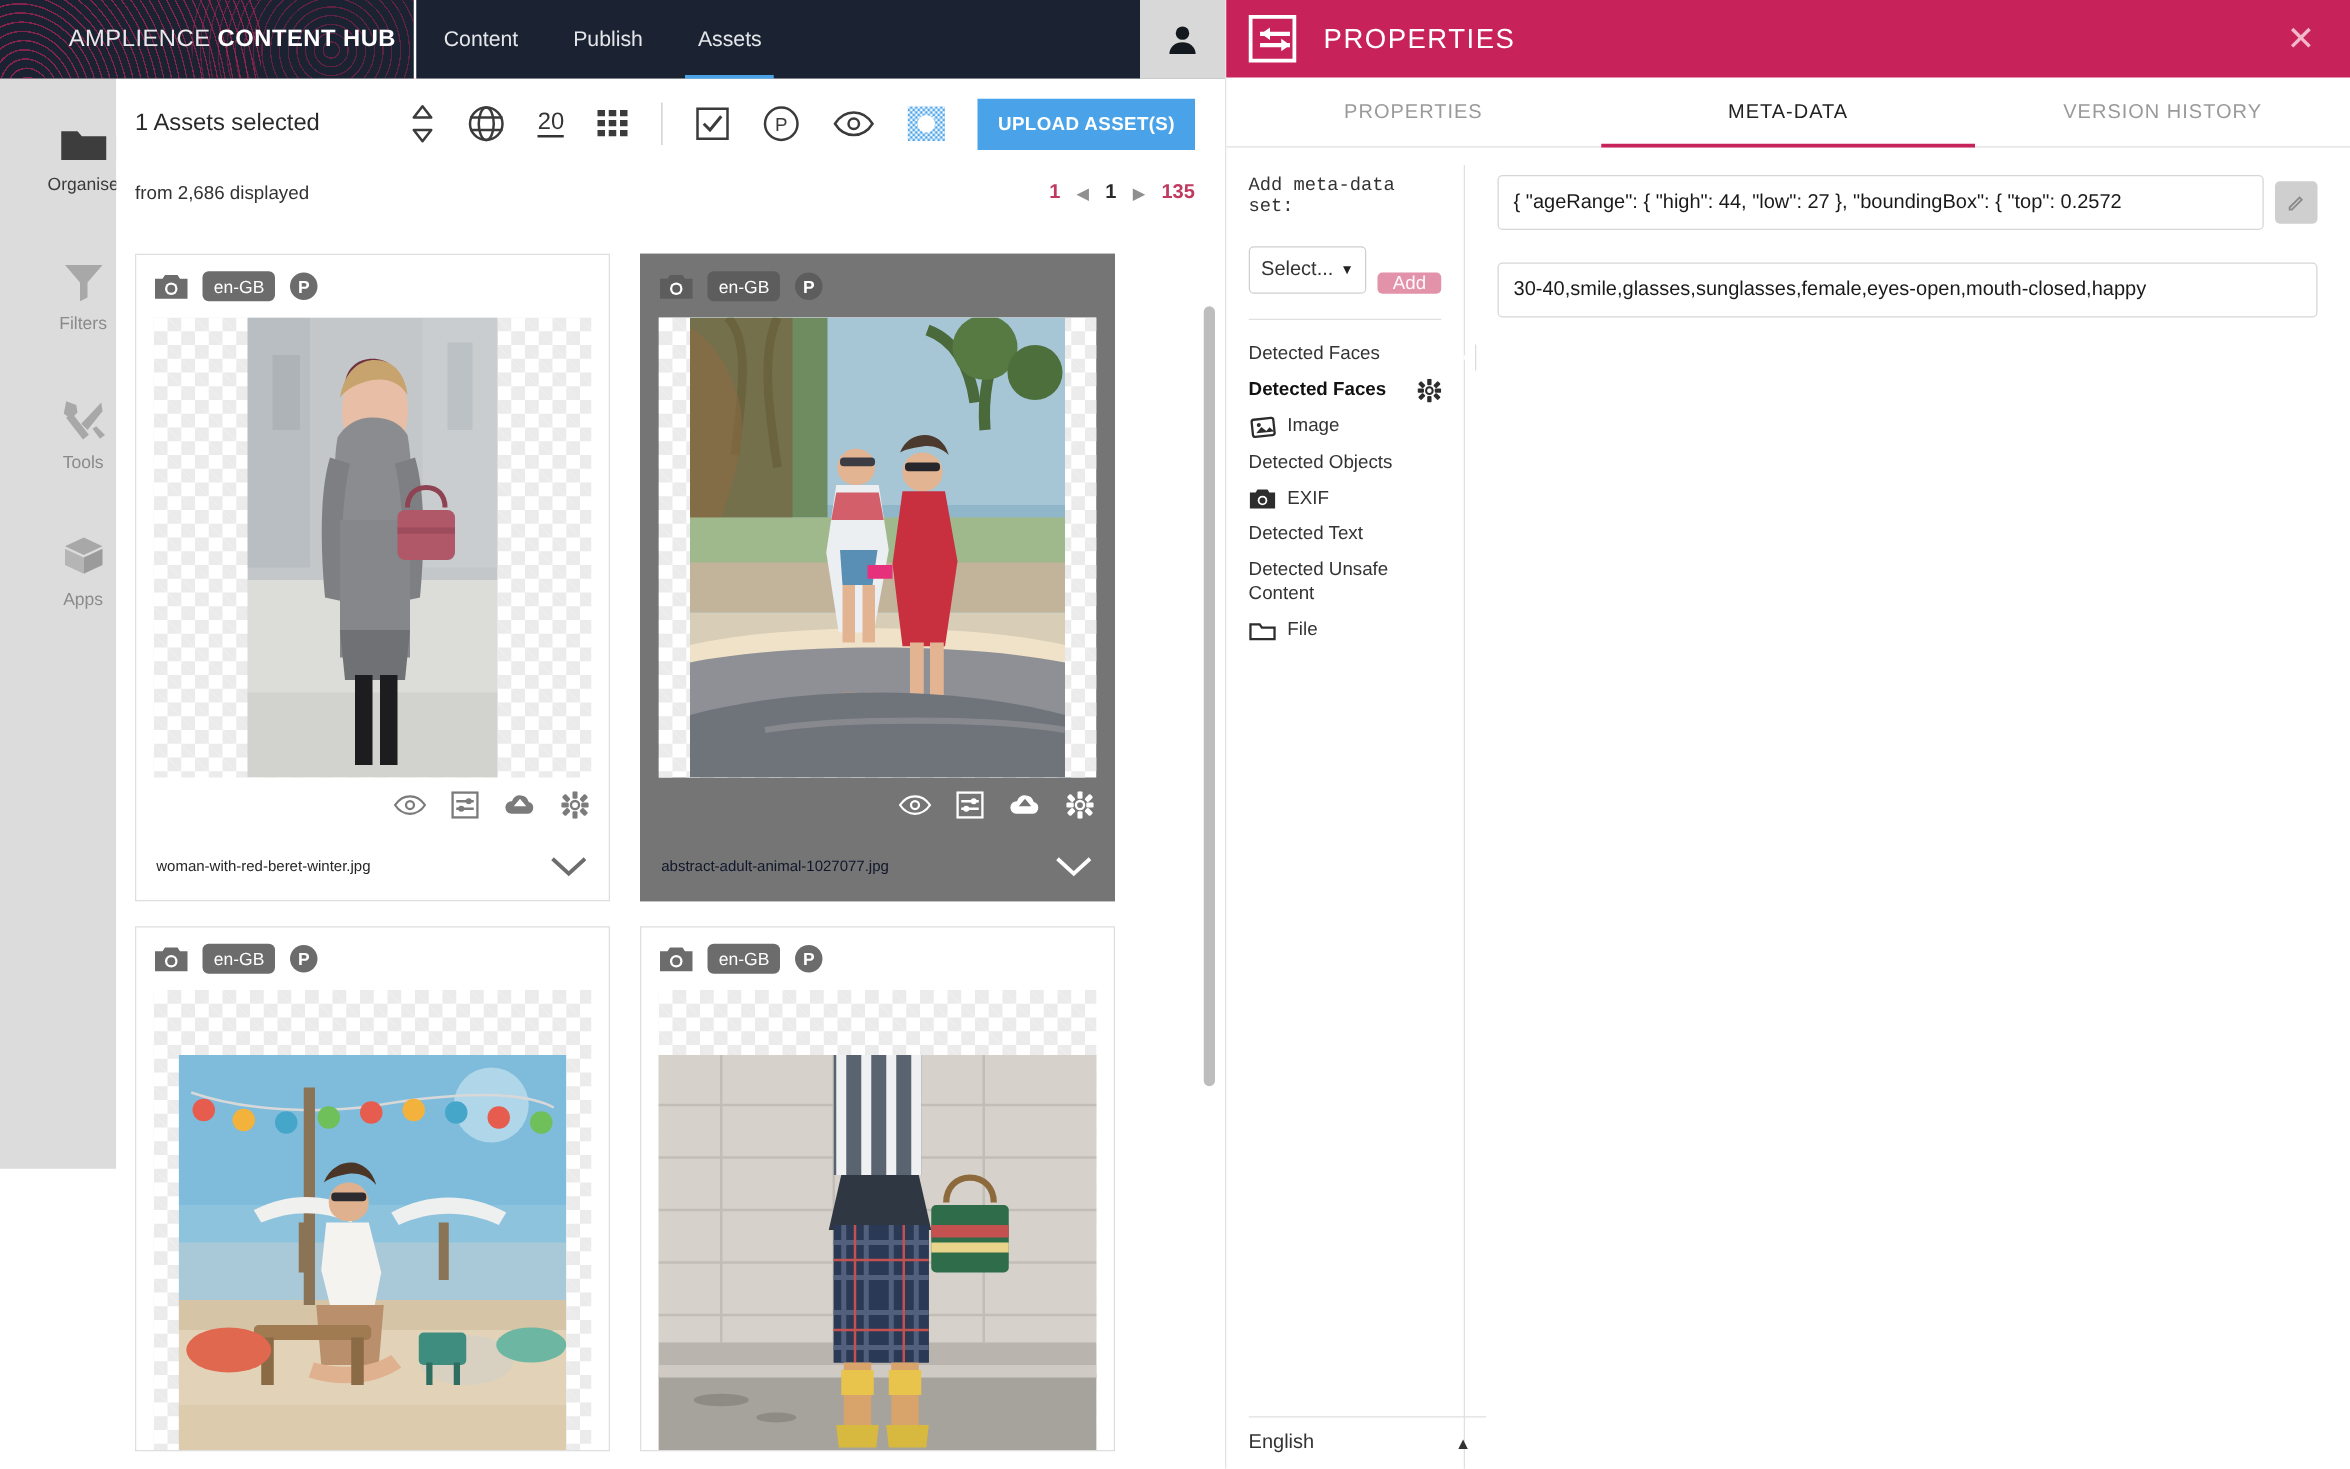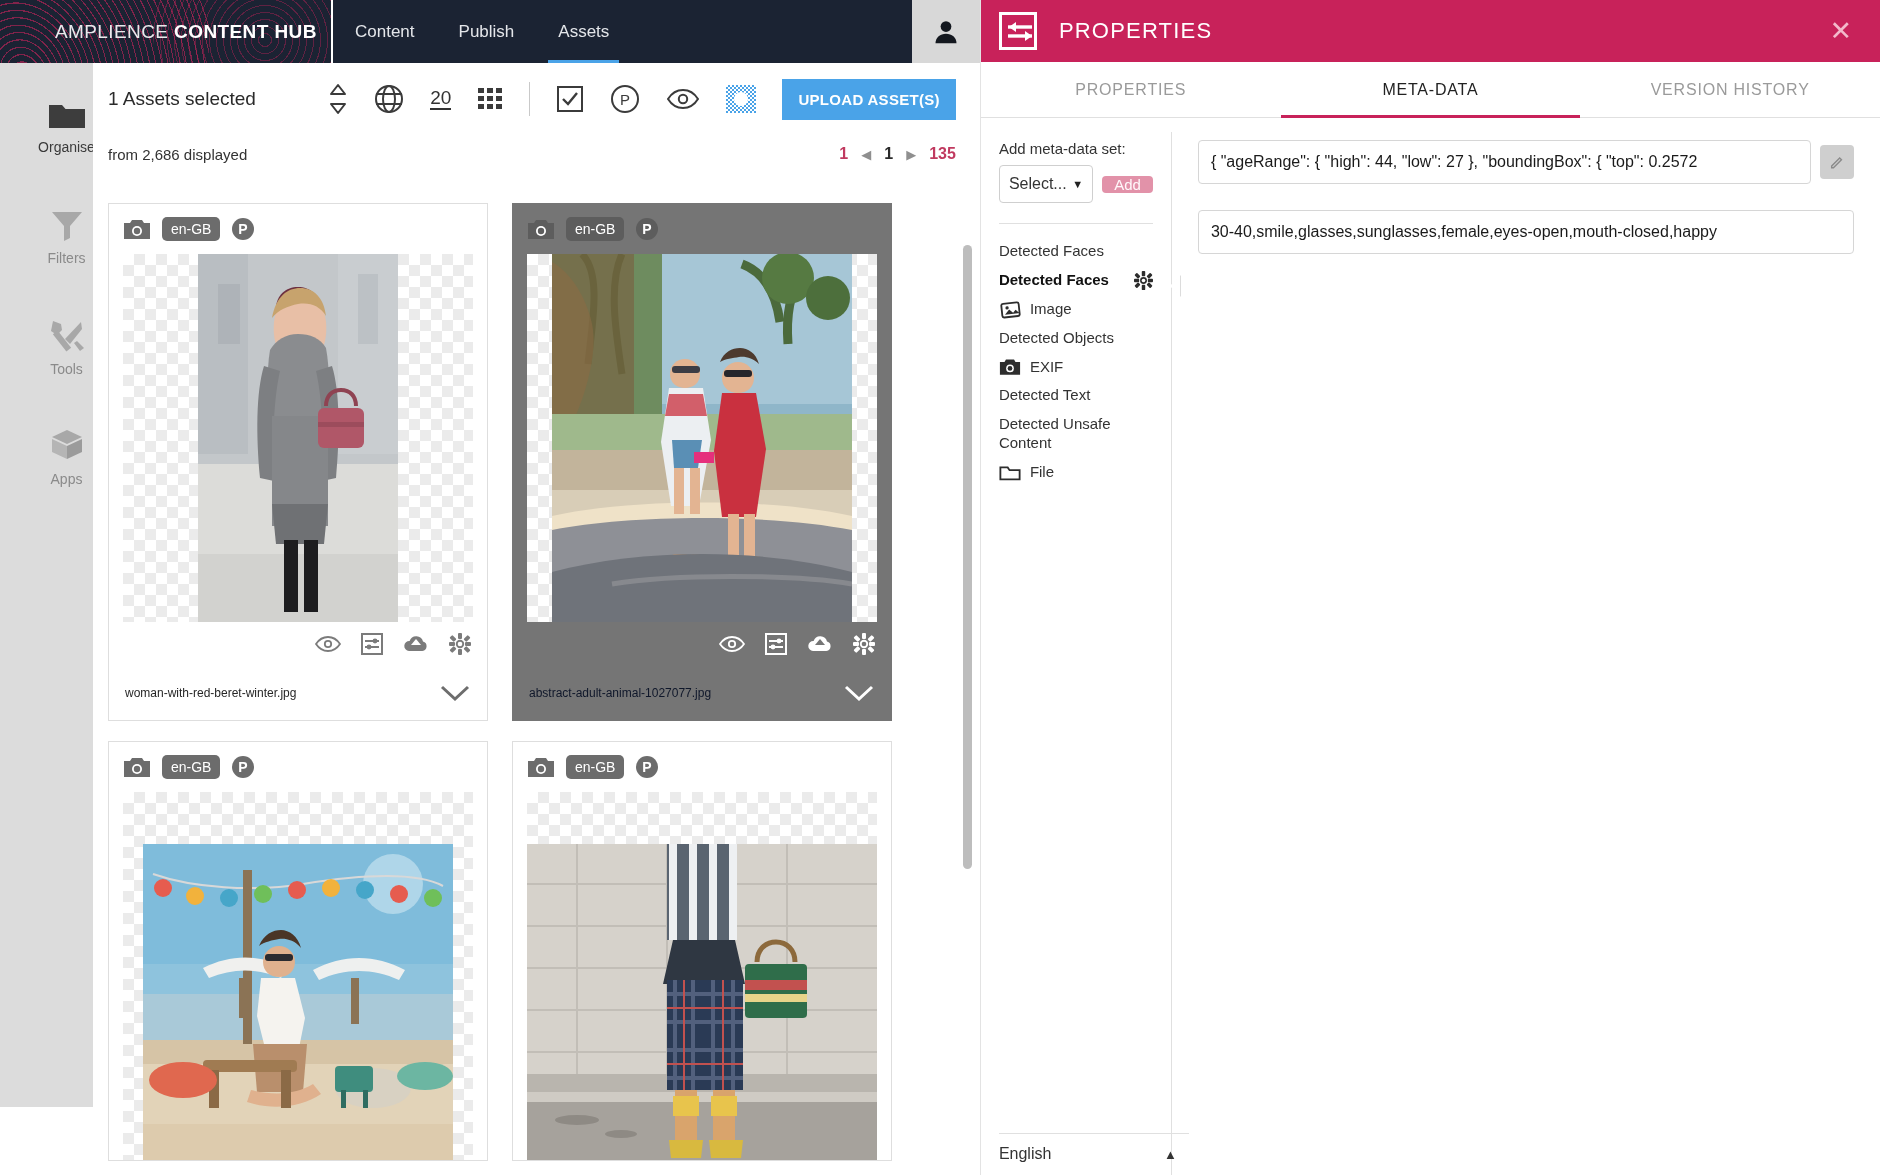--- a/index.html
+++ b/index.html
@@ -50,21 +50,21 @@
   }
   .topnav-item.active::after {
     content: ""; position: absolute; left: 12px; right: 12px; bottom: 0; height: 3px; background: #4aa3e8;
   }
   .topbar-spacer { flex: 1; }
   .account-btn {
     width: 68px; background: #d8d8d8; display: flex; align-items: center; justify-content: center; cursor: pointer;
   }
 
   
-  .rail { position: absolute; left: 0; top: 63px; width: 93px; height: 1044px; background: #dcdcdc; padding-left: 40px; }
+  .rail { position: absolute; left: 0; top: 63px; width: 93px; height: 872px; background: #dcdcdc; padding-left: 40px; }
   .rail-item { height: 93px; margin-top: 17px; display: flex; flex-direction: column;
     align-items: center; justify-content: center; cursor: pointer; position: relative; }
   .rail-item .r-label { font-size: 14px; color: #8a8a8a; margin-top: 8px; }
   .rail-item.active .r-label { color: #3a3a3a; }
   .rail-item.active::after {
     content:""; position:absolute; right:-11px; top:28px;
     border-top: 11px solid transparent; border-bottom: 11px solid transparent;
     border-left: 11px solid #dcdcdc;
   }
 
@@ -131,22 +131,22 @@
 
   .props-tabs { height: 56px; display: flex; border-bottom: 1px solid #e0e0e0; }
   .ptab { flex: 1; display: flex; align-items: center; justify-content: center;
     font-size: 16px; letter-spacing: .8px; color: #9a9a9a; cursor: pointer; position: relative; }
   .ptab.active { color: #222; }
   .ptab.active::after { content:""; position:absolute; left:0; right:0; bottom:-1px; height:3px; background:#c8225a; }
 
   .props-body { flex: 1; display: flex; position: relative; }
 
   .meta-side { width: 190px; padding: 22px 18px 0 18px; position: relative; }
-  .ms-label { font-size: 15px; color: #333; margin-bottom: 8px; }
-  .ms-row { display: flex; align-items: center; gap: 9px; }
+  .ms-label { font-size: 15px; color: #333; margin-bottom: 23px; font-family: Liberation Mono, monospace; }
+  .ms-row { display: flex; align-items: flex-end; gap: 9px; }
   .ms-select {
     flex: 1; height: 38px; border: 1px solid #cfcfcf; border-radius: 4px;
     display: flex; align-items: center; padding: 0 9px; font-size: 16px; color: #333; cursor: pointer;
   }
   .ms-select .caret { margin-left: auto; font-size: 11px; color: #222; }
   .ms-add { background: #e292a9; color: #fff8fa; border: none; border-radius: 4px;
     padding: 0 12px; font-size: 15px; cursor: pointer; }
   .ms-hr { height: 1px; background: #e0e0e0; margin: 20px 0 18px; }
   .ms-list { display: flex; flex-direction: column; gap: 10px; }
   .ms-item { display: flex; align-items: center; gap: 9px; font-size: 15px; color: #333; cursor: pointer; line-height: 1.25; }

